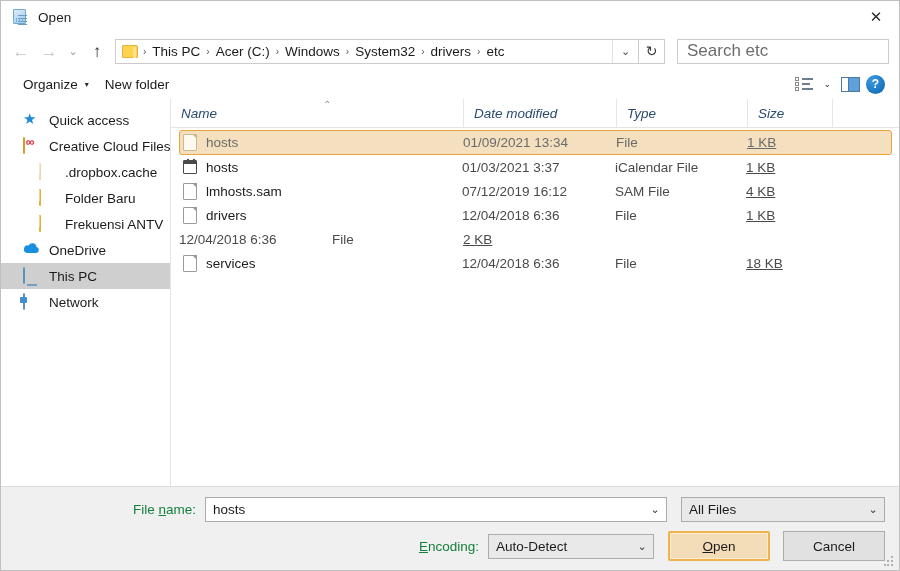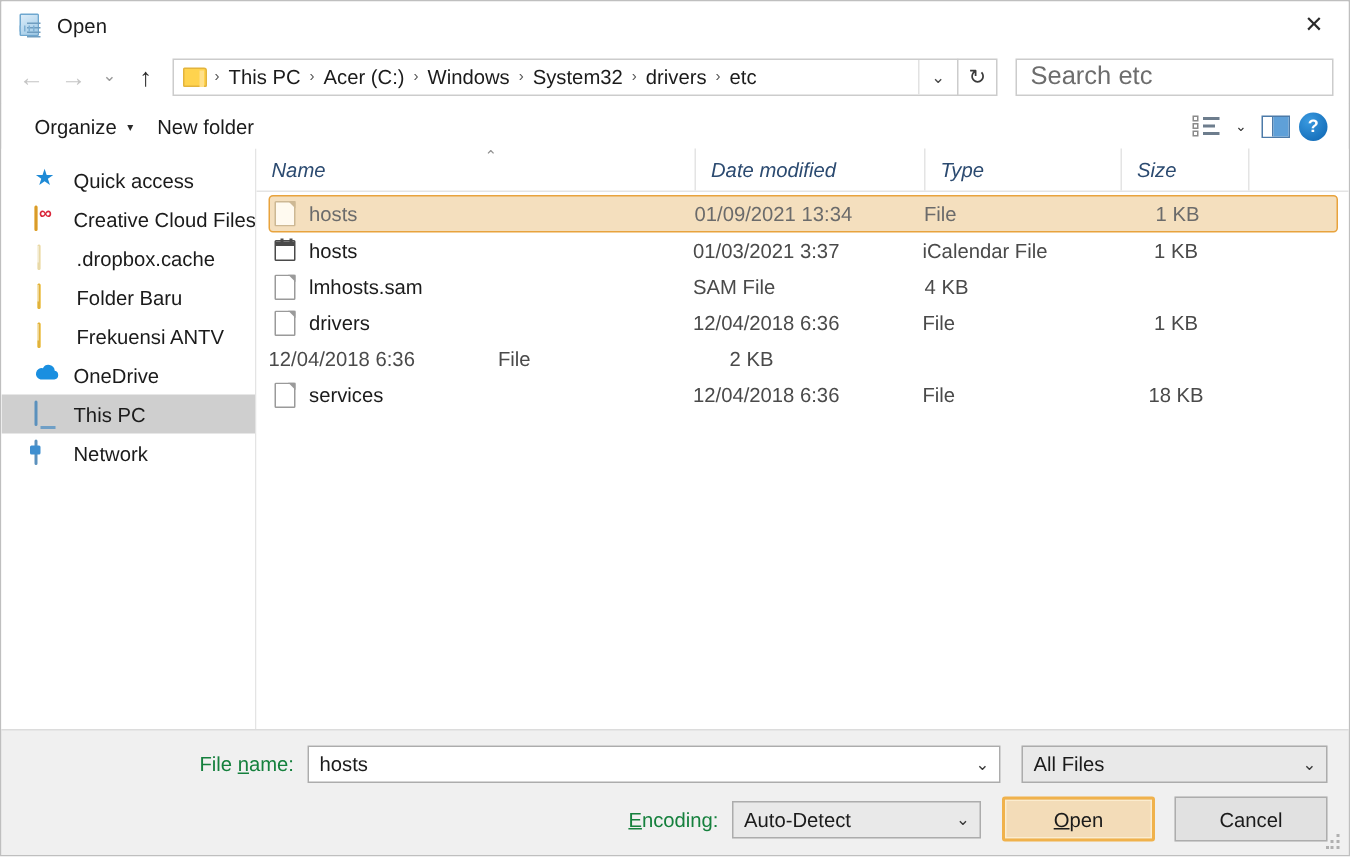--- a/index.html
+++ b/index.html
@@ -142,21 +142,21 @@
     width: 170px; min-width:170px;
     border-right: 1px solid #e4e4e4;
     padding-top: 8px; overflow: hidden;
     background: #ffffff;
   }
   .nav-item {
     height: 26px; display: flex; align-items: center;
     padding-left: 22px; font-size: 13.5px; color: #1b1b1b;
     gap: 9px; white-space: nowrap;
   }
-  .nav-item.child { padding-left: 24px; }
+  .nav-item.child { padding-left: 38px; }
   .nav-item.selected { background: #cfcfcf; }
   .nav-item .nico { width: 17px; height: 16px; flex:none; position: relative; }
 
   .ico-star { color: #1e8ad6; font-size: 15px; line-height: 14px; }
   .ico-cc {
     width:15px;height:15px;border:1px solid #d99b2a;background:#ffd97a;border-radius:2px;position:relative;
   }
   .ico-cc:after{ content:'∞'; position:absolute; left:2px; top:-3px; color:#d9263a; font-size:12px; font-weight:bold;}
   .folder-ic { width:15px;height:13px;background:#ffd34e;border:1px solid #e0b23c;border-radius:1px;position:relative;}
   .folder-ic.pale { background:#fdf0c8; border-color:#e8d9a8; }
@@ -204,21 +204,21 @@
     background: #f4dfbe;
     border: 1px solid #e8a33d;
     border-radius: 3px;
     height: 25px;
   }
   .row.selected .cell { color: #6b6b6b; }
   .cell { overflow: hidden; white-space: nowrap; }
   .cell.name { width: 283px; display:flex; align-items:center; gap:9px; padding-left: 4px; }
   .cell.date { width: 153px; color: #4a4a4a; }
   .cell.type { width: 131px; color: #4a4a4a; }
-  .cell.size { width: 76px; color: #4a4a4a; text-align: center; }
+  .cell.size { width: 76px; color: #4a4a4a; text-align: left; text-decoration: underline; }
   .row.selected .cell.name { padding-left: 3px; }
 
   .f-ico { width: 14px; height: 17px; flex: none; position: relative; }
   .f-doc {
     position:absolute; inset:0;
     background:#ffffff; border:1px solid #9a9a9a; border-radius:1px;
   }
   .f-doc:after{
     content:''; position:absolute; right:-1px; top:-1px;
     border-width: 0 5px 5px 0; border-style:solid;
@@ -430,20 +430,21 @@
           <div class="cell size">1 KB</div>
         </div>
 
         <div class="row">
           <div class="cell name">
             <span class="f-ico">
                 <span class="f-doc"></span>
               </span>
             <span>lmhosts.sam</span>
           </div>
+          <div class="cell date">07/12/2019 16:12</div>
           <div class="cell type">SAM File</div>
           <div class="cell size">4 KB</div>
         </div>
 
         <div class="row">
           <div class="cell name">
             <span class="f-ico">
                 <span class="f-doc"></span>
               </span>
             <span>drivers</span>

